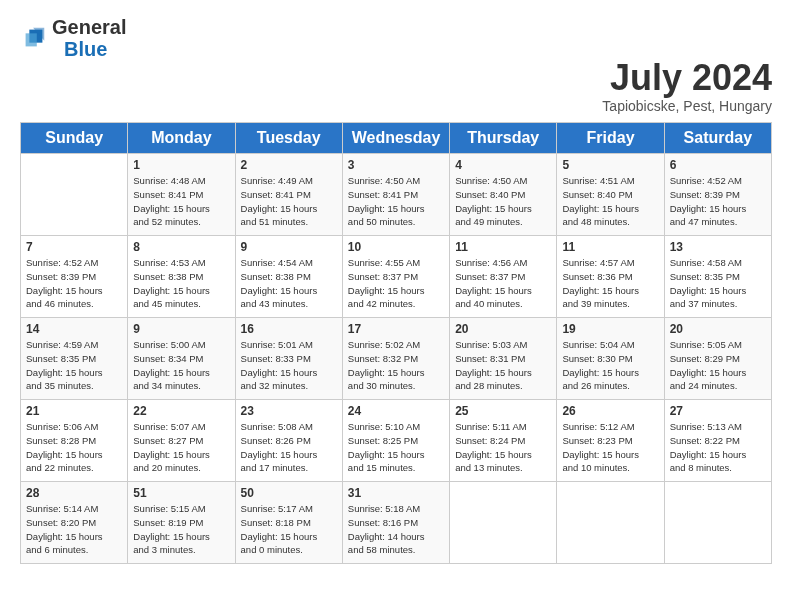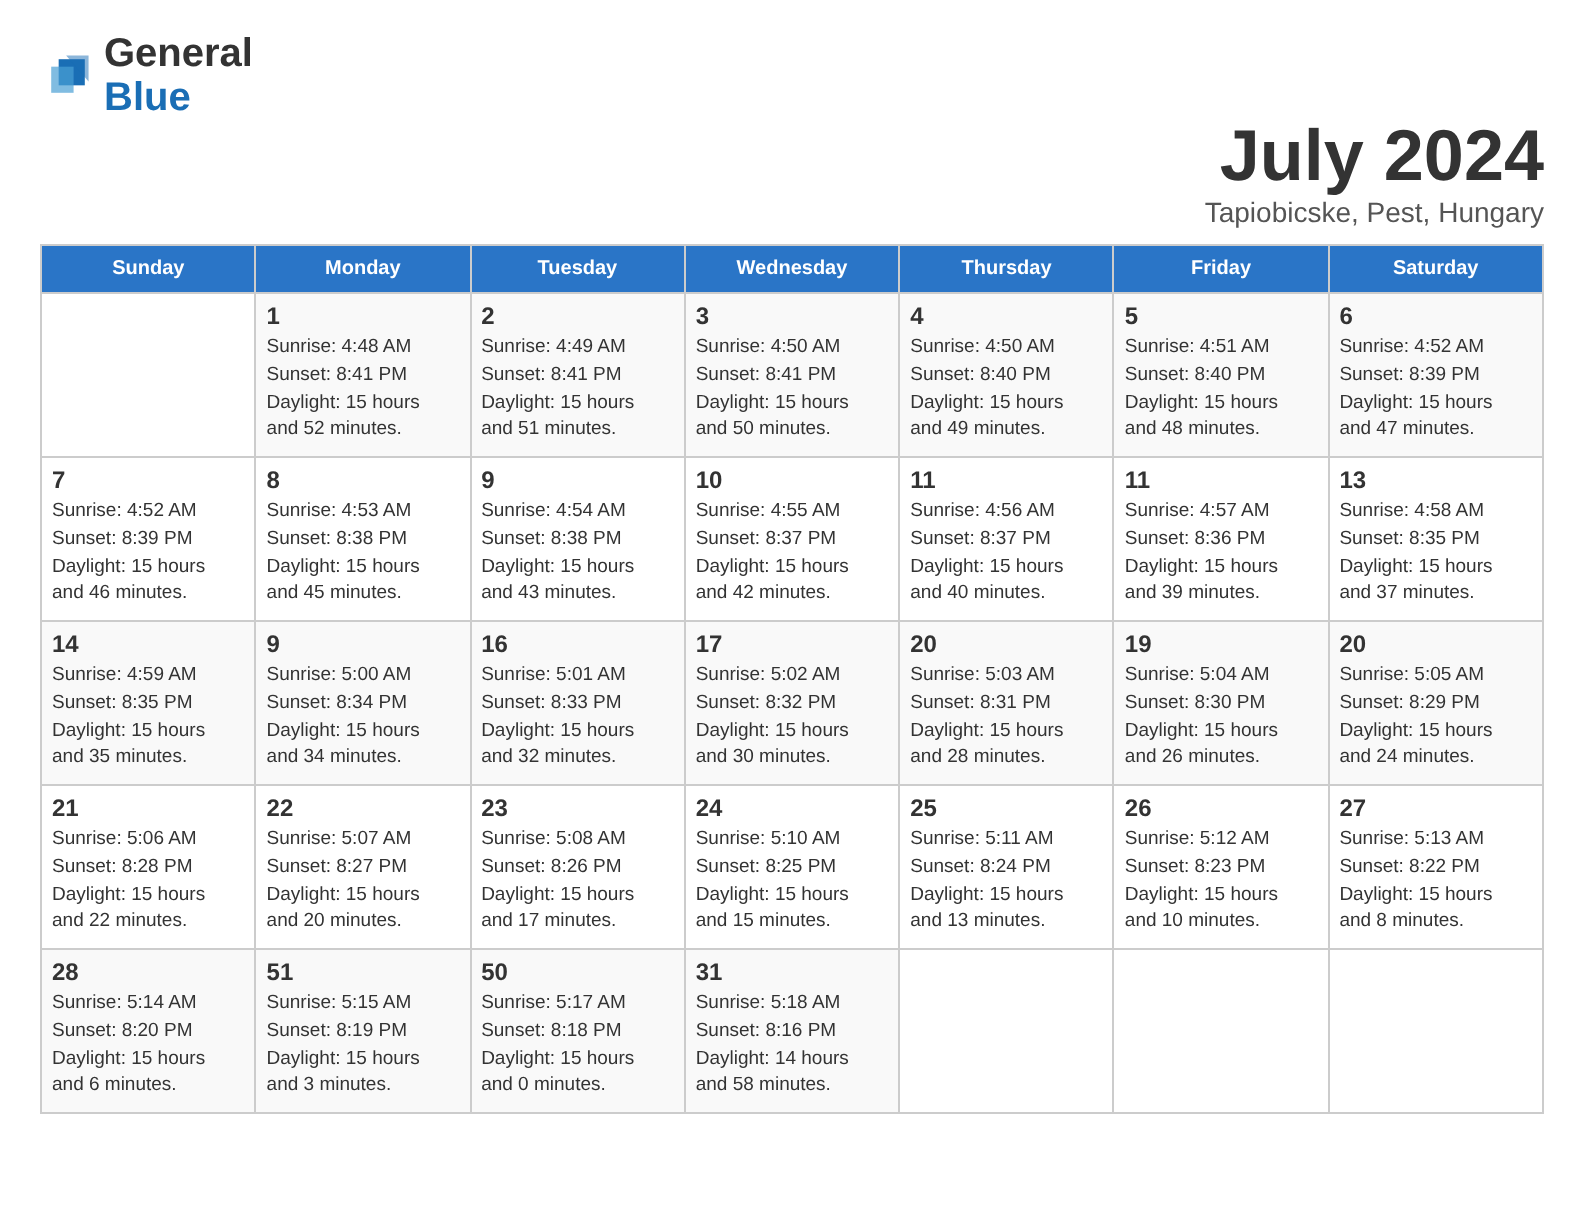--- a/index.html
+++ b/index.html
@@ -25,21 +25,21 @@
     .logo {
       display: flex;
       align-items: center;
     }
     .logo-text {
       font-size: 20px;
       font-weight: bold;
       line-height: 1.1;
     }
     .logo-general { color: #333; }
-    .logo-blue { color: #1a6eb5; }
+    .logo-blue { color: #1a6eb5; margin-left: 12px; }
     .logo-icon {
       width: 28px;
       height: 28px;
       margin-right: 4px;
     }
     .title-block {
       text-align: right;
       margin-top: 44px;
     }
     .month-title {
@@ -54,21 +54,21 @@
       margin-top: 2px;
     }
     table {
       width: 100%;
       border-collapse: collapse;
       table-layout: fixed;
     }
     thead tr th {
       background-color: #2a75c7;
       color: #fff;
-      font-size: 10px;
+      font-size: 16px;
       font-weight: bold;
       padding: 6px 4px;
       text-align: center;
       border: 1px solid #ccc;
     }
     tbody tr td {
       border: 1px solid #ccc;
       vertical-align: top;
       padding: 4px 5px;
       font-size: 10px;

